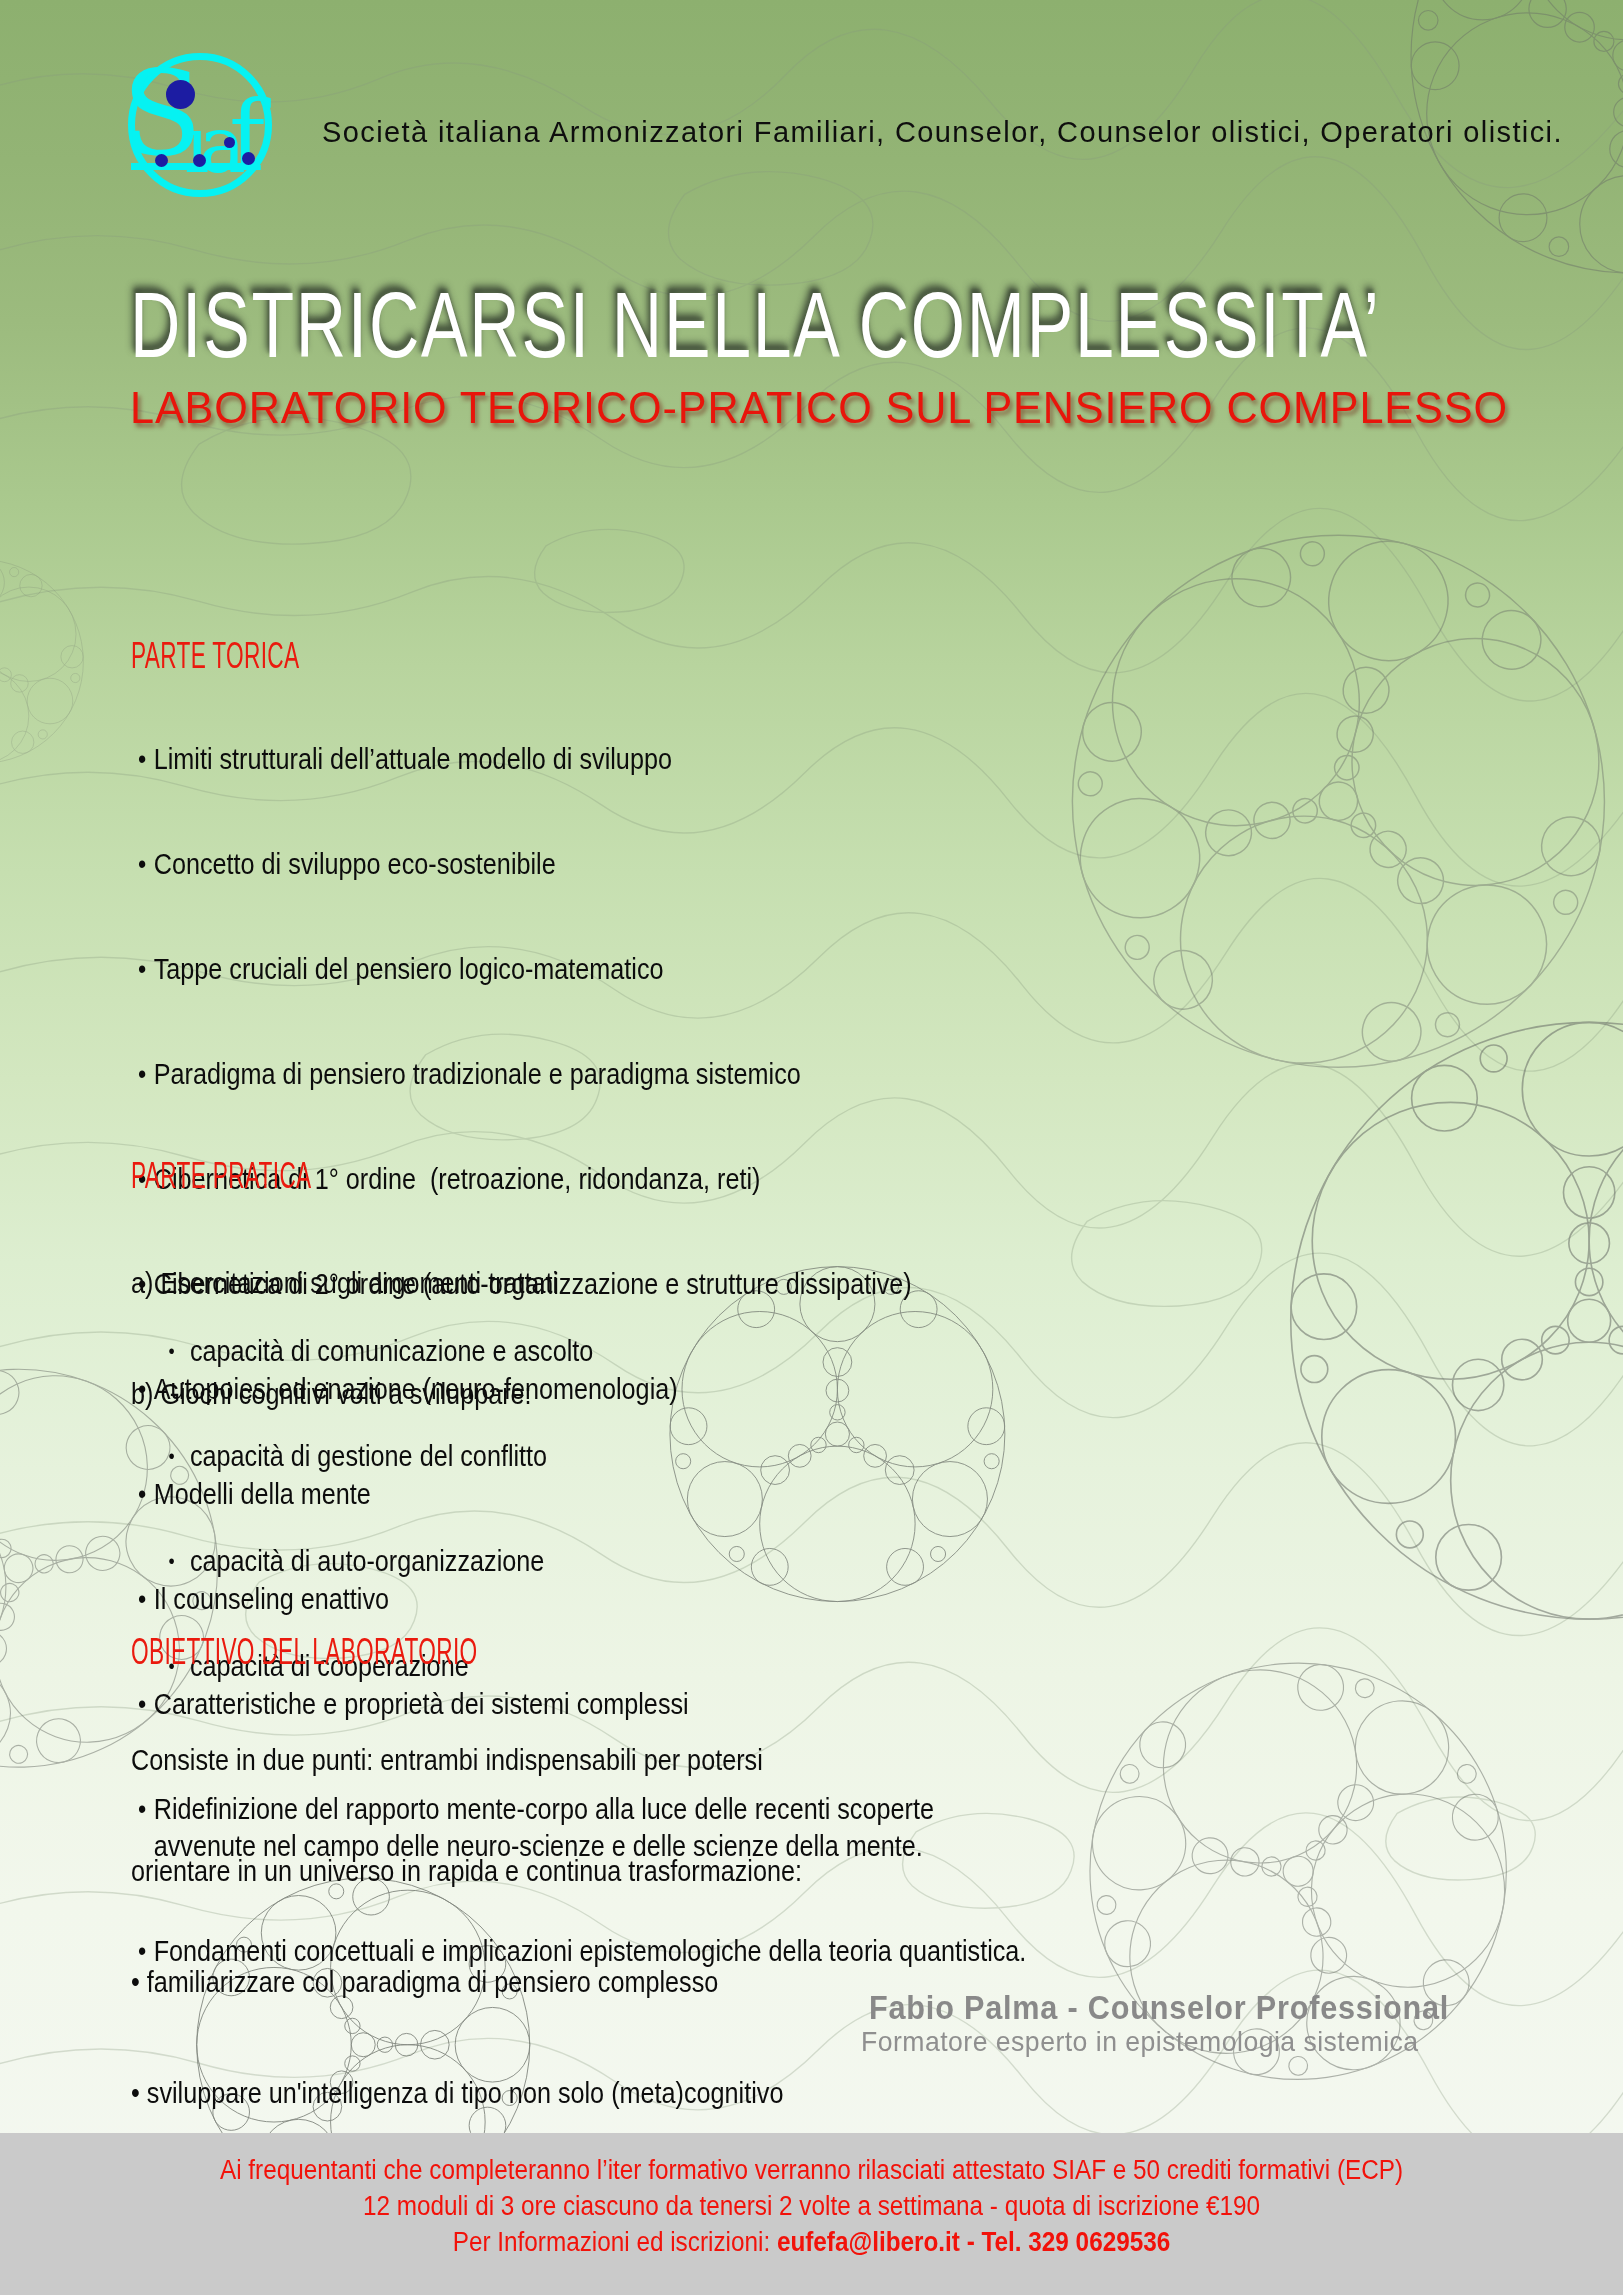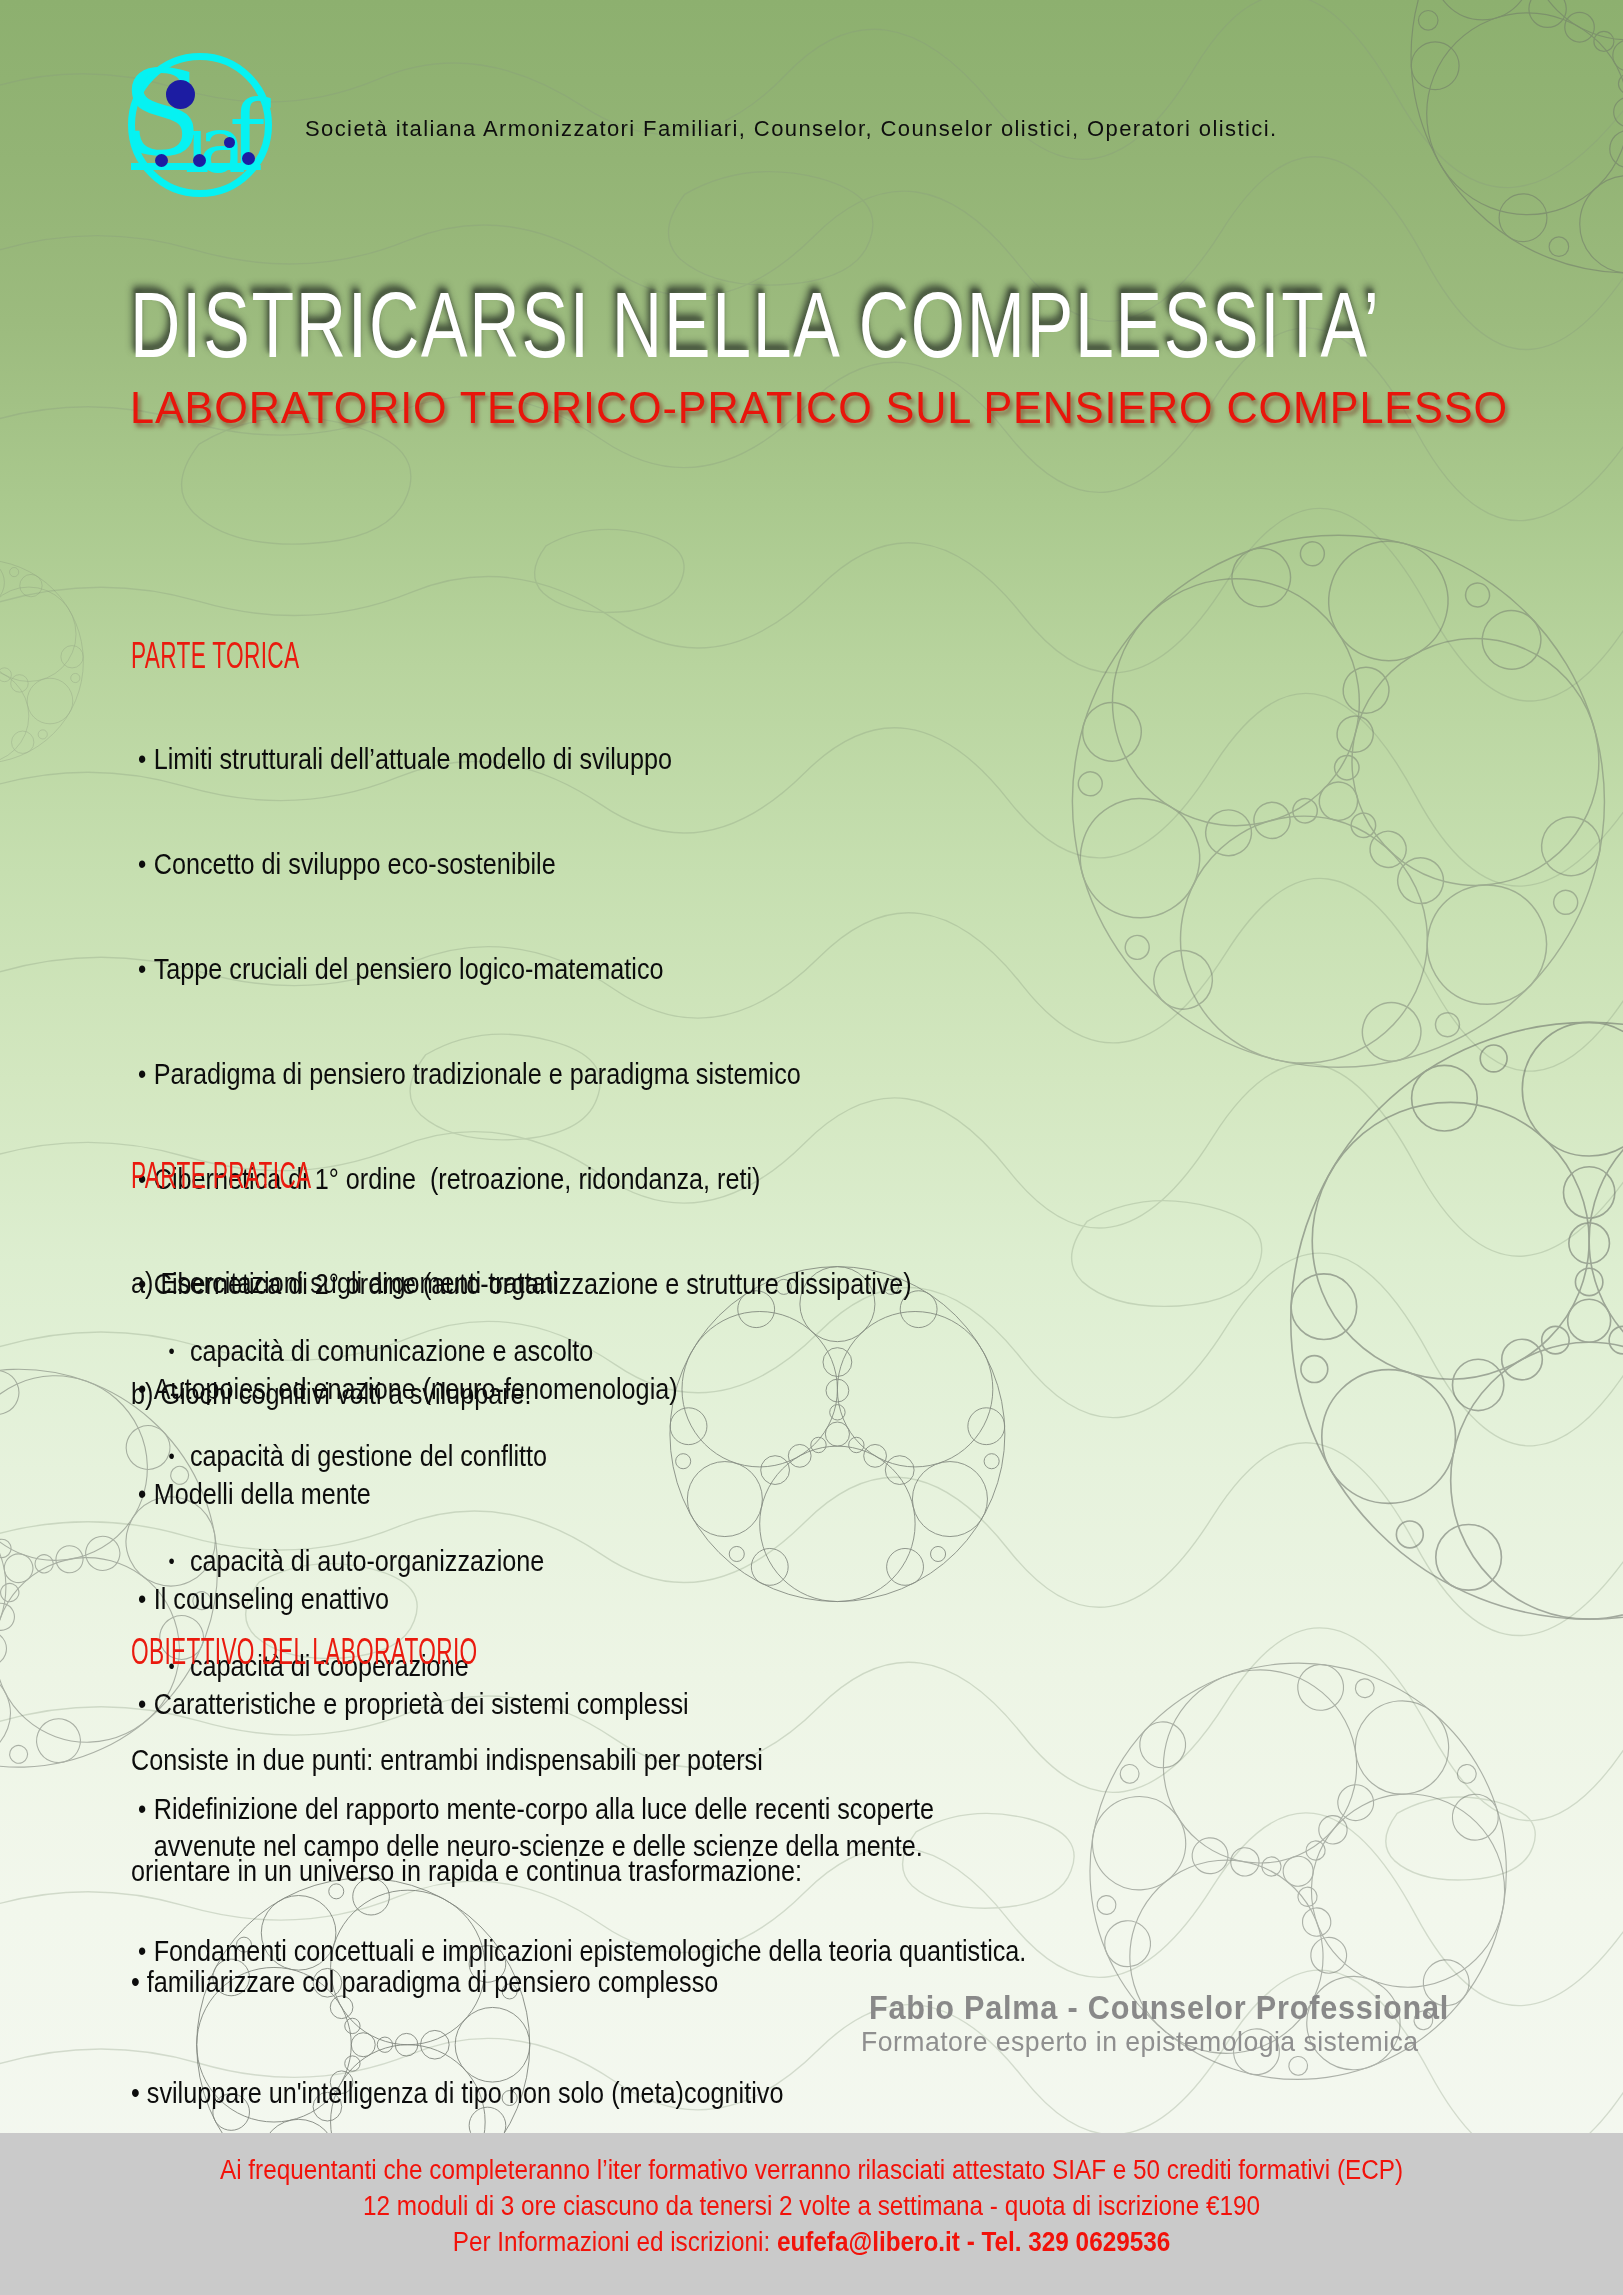--- a/index.html
+++ b/index.html
@@ -27,21 +27,21 @@
   .logo .g-f{left:105px;top:37px;font-size:97px;}
   .logo .underbar{position:absolute;left:7.4px;top:112px;width:126px;height:6.5px;background:#06f2f2;}
   .logo .dot{position:absolute;background:#1c1ca2;border-radius:50%;}
   .logo .dot-big{left:42px;top:29px;width:29px;height:29px;}
   .logo .dot-1{left:31px;top:103px;width:13px;height:13px;}
   .logo .dot-2{left:69px;top:103px;width:13px;height:13px;}
   .logo .dot-3{left:118px;top:101px;width:13px;height:13px;}
   .logo .dot-4{left:100px;top:86px;width:11px;height:11px;}
 
   
-  .org-line{position:absolute;left:305px;top:116px;font-size:22px;letter-spacing:1.4px;
+  .org-line{position:absolute;left:322px;top:116px;font-size:29px;letter-spacing:1.4px;
     color:#0e0e0e;white-space:nowrap;}
   .main-title{position:absolute;left:130px;top:272px;font-size:93px;font-weight:400;
     color:#ffffff;white-space:nowrap;letter-spacing:2.3px;
     transform:scaleX(.75);transform-origin:0 50%;
     text-shadow:-3.7px -7.4px 8.3px rgba(58,70,52,.9), -1.9px -3.7px 3.7px rgba(58,70,52,.55);}
   .subtitle{position:absolute;left:130px;top:382px;font-size:45px;color:#e8150b;
     white-space:nowrap;letter-spacing:0.9px;transform:scaleX(.96);transform-origin:0 50%;
     text-shadow:2.8px 4.2px 4.2px rgba(105,18,8,.5);}
 
   

